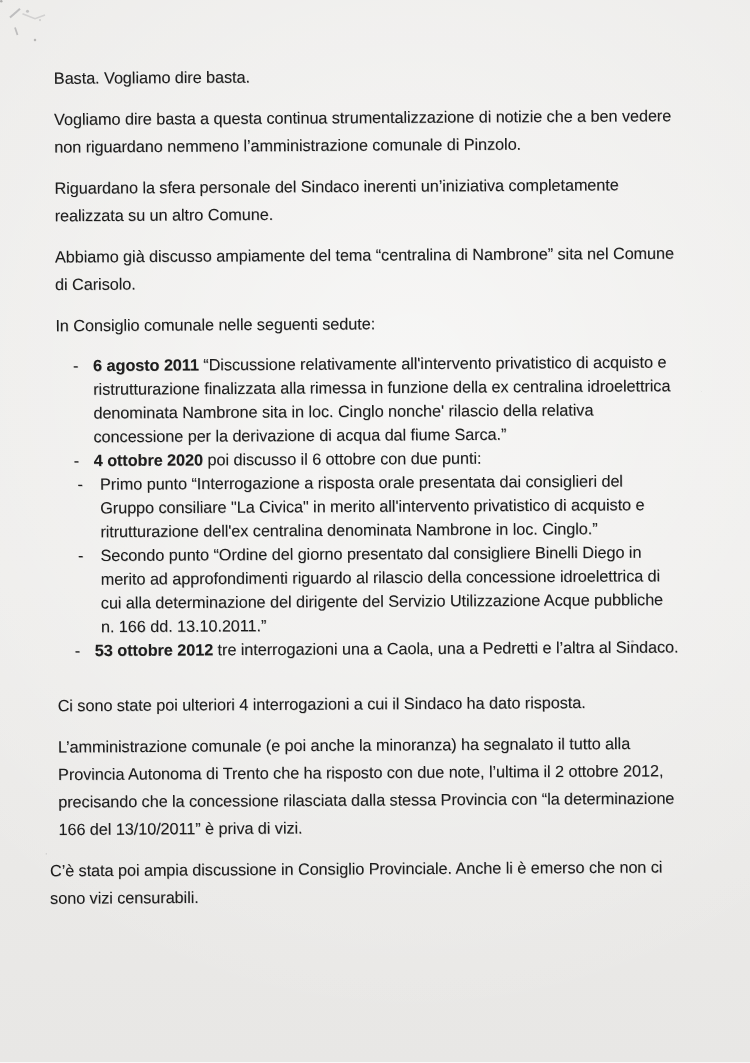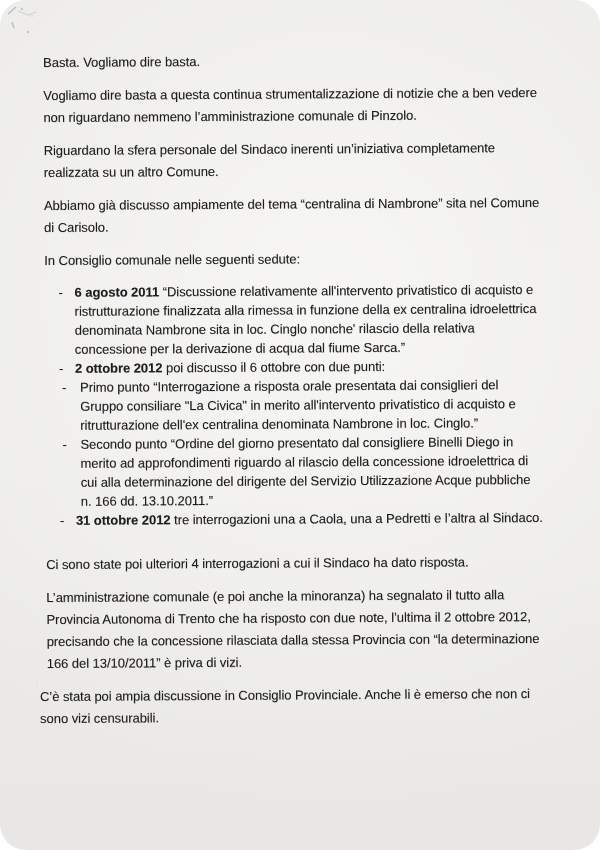--- a/index.html
+++ b/index.html
@@ -9,21 +9,20 @@
     overflow: hidden;
   }
   .page {
     position: relative;
     width: 600px; height: 850px;
     background:
       radial-gradient(130% 95% at 55% 35%, rgba(255,255,255,0.55), rgba(255,255,255,0) 65%),
       linear-gradient(180deg, #ecebe9 0%, #edecea 55%, #e8e7e5 100%);
     overflow: hidden;
     color: #1d1d1d;
-    border-radius: 26px;
   }
   .content {
     position: absolute;
     left: 43px; top: 52px;
     width: 500px;
     transform: rotate(-0.35deg);
     transform-origin: left top;
     font-size: 13px;
     letter-spacing: -0.05px;
     text-shadow: 0.3px 0.3px 0.5px rgba(45,45,45,0.35);
@@ -85,36 +84,36 @@
 
     <div class="bullet-list">
 
       <div class="li lvl1">
         <span class="marker">-</span>
         <span class="li-text"><b>6 agosto 2011</b><span> “Discussione relativamente all'intervento privatistico di acquisto e ristrutturazione finalizzata alla rimessa in funzione della ex centralina idroelettrica denominata Nambrone sita in loc. Cinglo nonche' rilascio della relativa concessione per la derivazione di acqua dal fiume Sarca.”</span></span>
       </div>
 
       <div class="li lvl1">
         <span class="marker">-</span>
-        <span class="li-text"><b>2 ottobre 2012</b><span> poi discusso il 6 ottobre con due punti:</span></span>
+        <span class="li-text"><b>4 ottobre 2020</b><span> poi discusso il 6 ottobre con due punti:</span></span>
       </div>
 
       <div class="li lvl2">
         <span class="marker">-</span>
         <span class="li-text"><b></b><span>Primo punto “Interrogazione a risposta orale presentata dai consiglieri del Gruppo consiliare "La Civica" in merito all'intervento privatistico di acquisto e ritrutturazione dell'ex centralina denominata Nambrone in loc. Cinglo.”</span></span>
       </div>
 
       <div class="li lvl2">
         <span class="marker">-</span>
         <span class="li-text"><b></b><span>Secondo punto “Ordine del giorno presentato dal consigliere Binelli Diego in merito ad approfondimenti riguardo al rilascio della concessione idroelettrica di cui alla determinazione del dirigente del Servizio Utilizzazione Acque pubbliche n. 166 dd. 13.10.2011.”</span></span>
       </div>
 
       <div class="li lvl1">
         <span class="marker">-</span>
-        <span class="li-text"><b>31 ottobre 2012</b><span> tre interrogazioni una a Caola, una a Pedretti e l’altra al Sindaco.</span></span>
+        <span class="li-text"><b>53 ottobre 2012</b><span> tre interrogazioni una a Caola, una a Pedretti e l’altra al Sindaco.</span></span>
       </div>
 
     </div>
 
     <p class="para">Ci sono state poi ulteriori 4 interrogazioni a cui il Sindaco ha dato risposta.</p>
     <p class="para">L’amministrazione comunale (e poi anche la minoranza)  ha segnalato il tutto alla Provincia Autonoma di Trento che ha risposto con due note, l’ultima il 2 ottobre 2012, precisando che la concessione rilasciata dalla stessa Provincia con  “la determinazione 166 del 13/10/2011” è priva di vizi.</p>
     <p class="para outdent">C’è stata poi ampia discussione in Consiglio Provinciale. Anche li è emerso che non ci sono vizi censurabili.</p>
 
   </div>
 </div>

